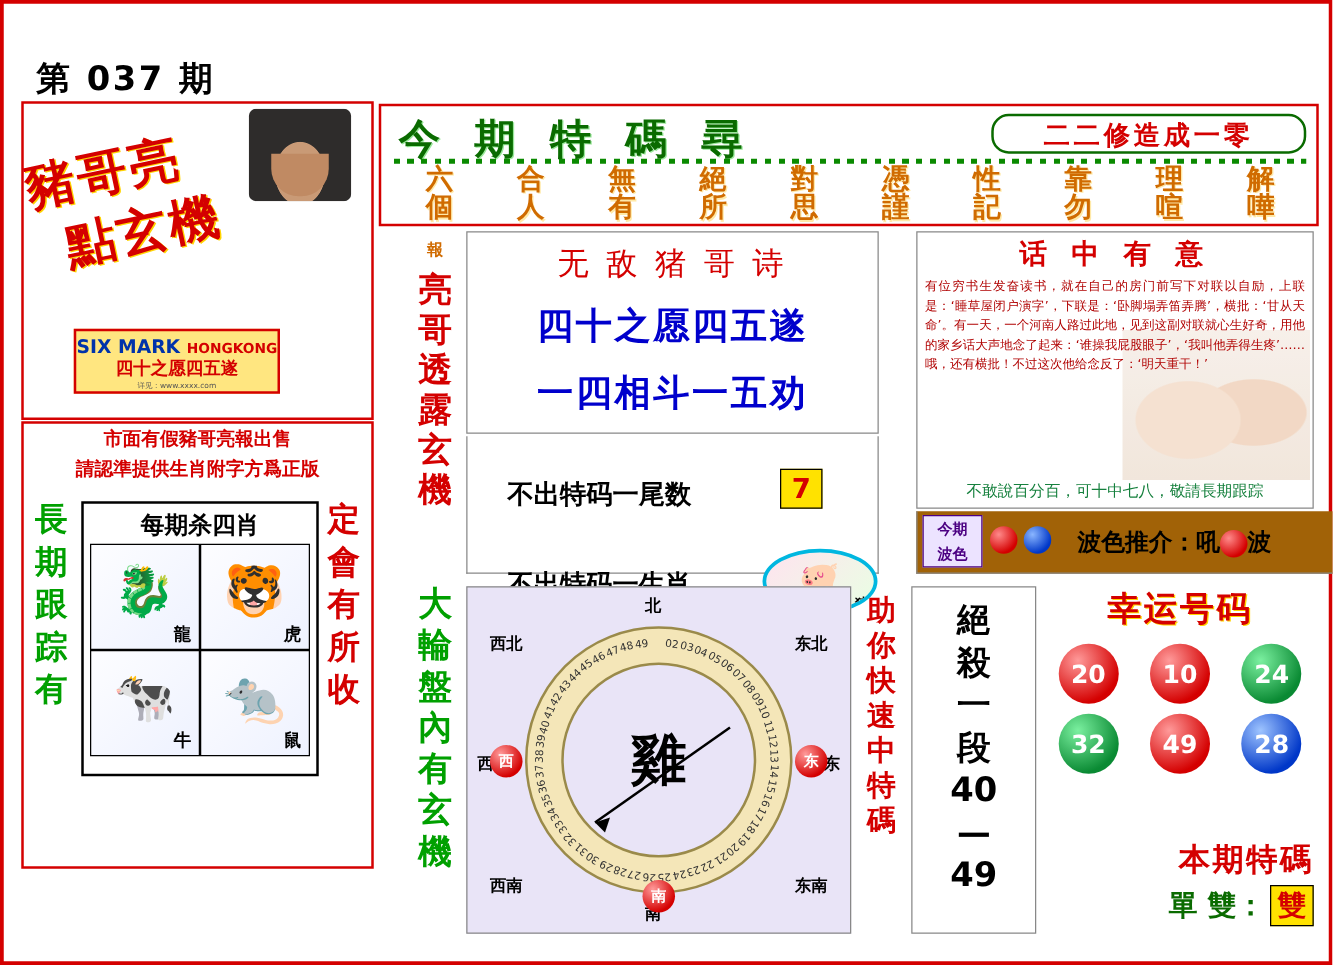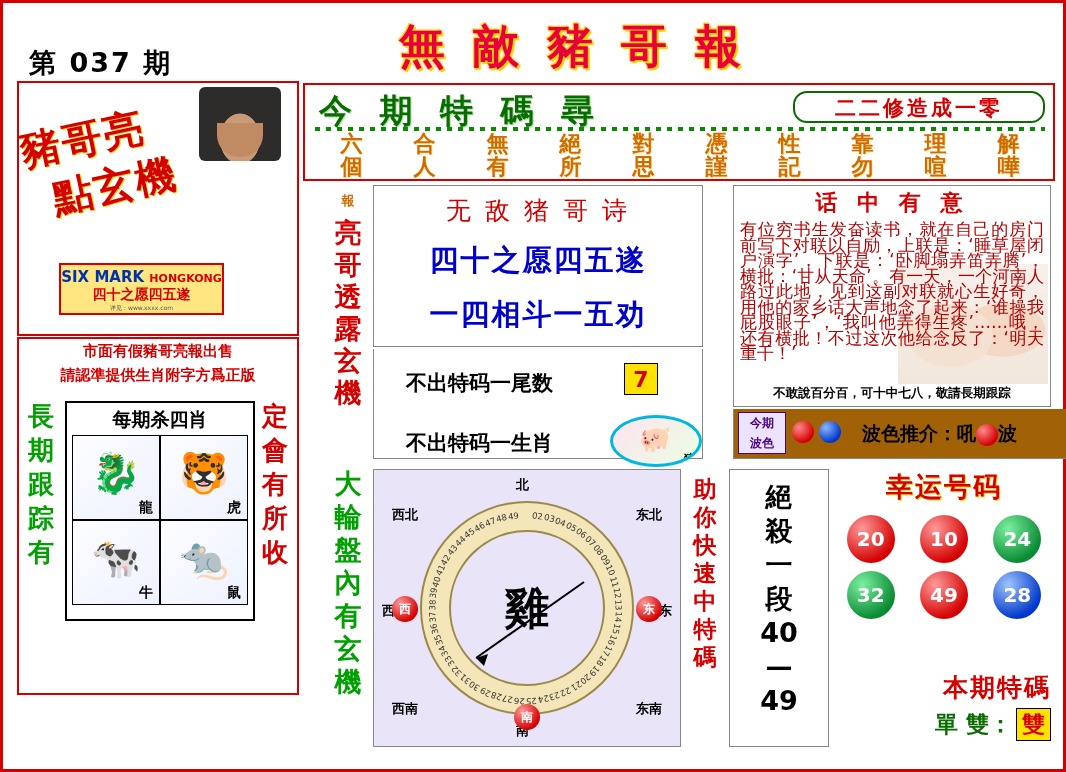--- a/index.html
+++ b/index.html
@@ -176,21 +176,21 @@
     margin-top:8px; letter-spacing:3px;
   }
   .poem-line {
     text-align:center; font-size:29px; font-weight:bold; color:#0000cc;
     margin-top:14px; letter-spacing:2px;
   }
   .num-box {
     position:absolute; left:70px; top:164px; width:330px; height:110px;
     border:1px solid #888; border-top:none; background:#fff;
   }
-  .nb-row { position:relative; height:46px; margin-top:14px; }
+  .nb-row { position:relative; height:46px; margin-top:26px; }
   .nb-label {
     position:absolute; left:32px; top:6px; font-size:21px; font-weight:bold; color:#000;
   }
   .nb-val {
     position:absolute; left:250px; top:0; width:34px; height:32px;
     background:#ffe200; border:1px solid #000;
     text-align:center; line-height:32px; font-size:22px; font-weight:bold; color:#d40000;
   }
   .nb-zodiac {
     position:absolute; left:236px; top:-8px; width:92px; height:52px;
@@ -205,33 +205,33 @@
   .huazhong {
     position:absolute; left:430px; top:0; width:318px; height:222px;
     border:1px solid #888; background:#fff; overflow:hidden;
   }
   .hz-title {
     text-align:center; font-size:22px; font-weight:bold; color:#d40000;
     letter-spacing:6px; margin-top:2px;
   }
   .hz-body {
     position:relative; margin:4px 6px 0 6px;
-    font-size:17px; line-height:15.5px; color:#b00000; text-align:justify;
+    font-size:10px; line-height:15.5px; color:#b00000; text-align:justify;
   }
   .hz-photo {
     position:absolute; right:2px; bottom:22px; width:150px; height:120px;
     background:
       radial-gradient(ellipse at 35% 60%, #f4dcc9 0 30%, transparent 31%),
       radial-gradient(ellipse at 70% 55%, #f0d2bb 0 28%, transparent 29%),
       linear-gradient(#f6eee7,#efe2d6);
     opacity:.85;
   }
   .hz-foot {
     position:absolute; left:8px; bottom:4px; right:8px;
-    font-size:12.5px; color:#000000; font-weight:bold; text-align:center;
+    font-size:12.5px; color:#15803d; font-weight:normal; text-align:center;
   }
 
   
   .wave-box {
     position:absolute; left:430px; top:224px; width:352px; height:50px;
     border:1px solid #888; border-top:none; background:#a16207;padding-left:33px;
   }
   .wave-left {
     position:absolute; left:4px; top:3px; width:48px; height:42px;
     border:1px solid #4b0082; background:#ece3ff; text-align:center;
@@ -328,21 +328,20 @@
     display:inline-block; background:#ffe200; border:1px solid #000;
     color:#d40000; padding:0 5px; margin-left:4px;
   }
 </style>
 </head>
 <body>
 
 <div class="page">
 
   <div class="issue">第 037 期</div>
-  <div class="masthead">無 敵 豬 哥 報</div>
 
   <div class="left-col">
 
     <div class="left-top">
       <div class="zhuge-title">
         <span>豬哥亮</span>
         <span class="l2">點玄機</span>
       </div>
       <div class="portrait"></div>
       <div class="sixmark">

